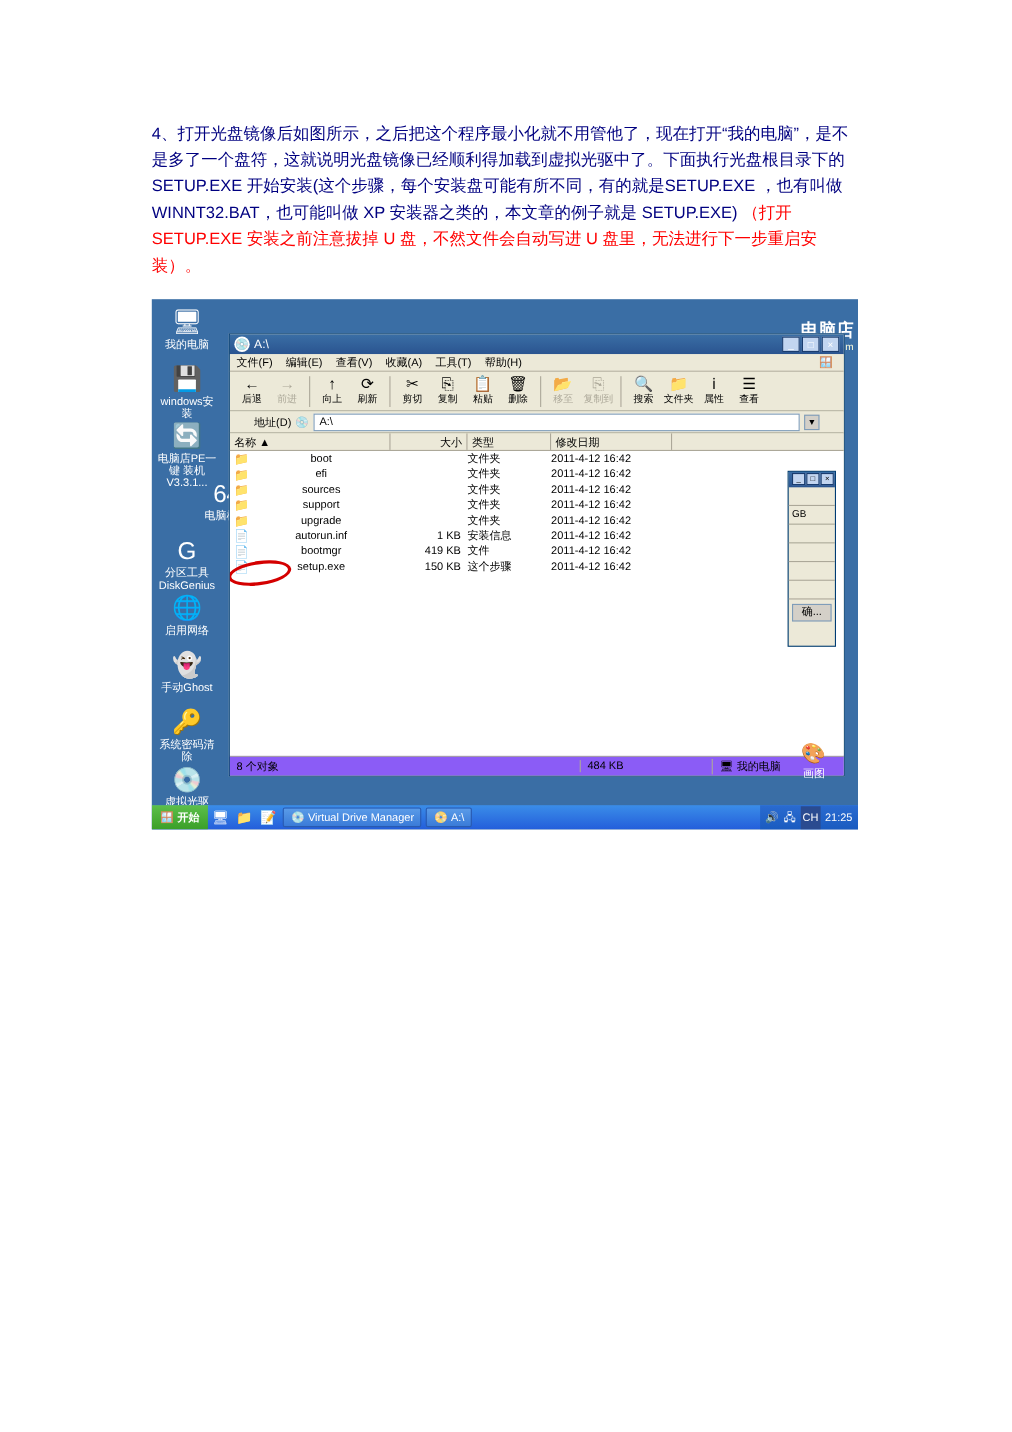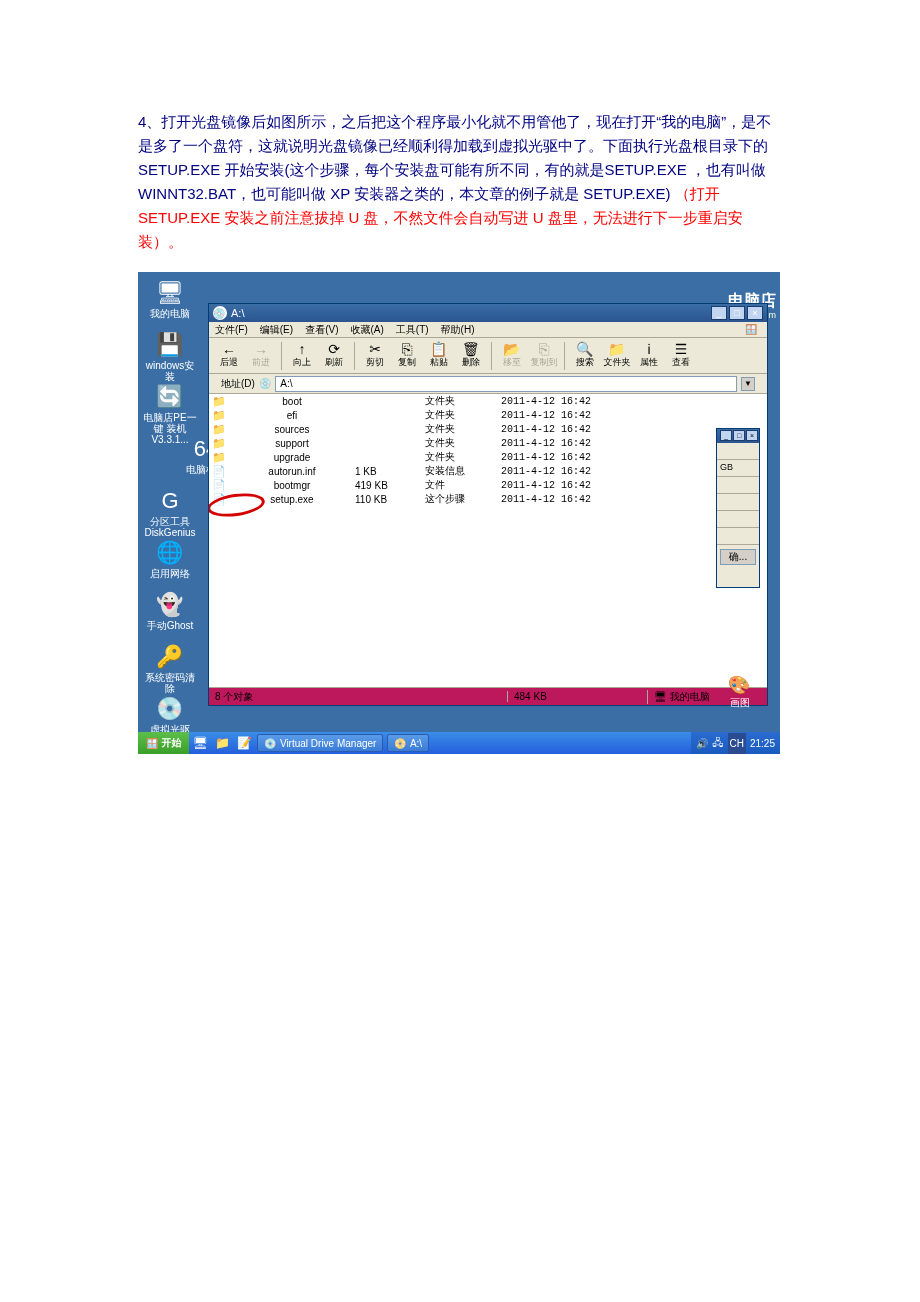--- a/index.html
+++ b/index.html
@@ -19,40 +19,40 @@
   .titlebar .spacer { flex:1; }
   .winctl { display:flex; gap:2px; }
   .winctl .wbtn { width:16px;height:14px;background:#c2d5f0;border:1px solid #1a3c6e;font-size:9px;text-align:center;line-height:12px; }
   .menubar { height:16px; background:#ece9d8; border-bottom:1px solid #aca899; display:flex; align-items:center; font-size:10px; gap:12px; padding:0 6px; }
   .menubar .lastlogo { margin-left:auto; width:16px;height:12px; }
   .toolbar { height:36px; background:#ece9d8; border-bottom:1px solid #aca899; display:flex; align-items:center; padding:0 6px; gap:4px; }
   .tbitem { width:28px; height:32px; text-align:center; font-size:9px; color:#000; display:flex;flex-direction:column;align-items:center;justify-content:center; }
   .tbitem .tic { font-size:14px; line-height:14px; }
   .tbitem.dis { color:#aca899; }
   .tbsep { width:1px;height:28px;background:#aca899;margin:0 2px; }
-  .addrbar { height:20px; background:#ece9d8; border-bottom:1px solid #aca899; display:flex; align-items:center; padding:0 12px; font-size:10px; gap:4px; }
+  .addrbar { height:20px; background:#ece9d8; border-bottom:1px solid #aca899; display:flex; align-items:center; padding:0 22px; font-size:10px; gap:4px; }
   .addrbar .fld { flex:1; background:#fff; border:1px solid #7f9db9; height:16px; display:flex; align-items:center; padding:0 4px; font-size:10px; }
   .addrbar .dd { width:14px;height:14px;background:#d4d0c8;border:1px solid #7f9db9;text-align:center;font-size:8px;line-height:12px; }
   .colhdr { height:16px; background:#ece9d8; display:flex; border-bottom:1px solid #aca899; }
   .ch { border-right:1px solid #aca899; font-size:10px; padding:1px 4px; display:flex;align-items:center; }
   .ch1 { width:146px; }
   .ch2 { width:70px; justify-content:flex-end; }
   .ch3 { width:76px; }
   .ch4 { width:110px; }
   .flist { flex:1; background:#fff; overflow:hidden; position:relative; }
   .frow { height:14px; display:flex; align-items:center; font-size:10px; padding-left:4px; }
   .frow .fic { width:13px;height:13px;margin-right:3px;font-size:11px;display:inline-flex;align-items:center;justify-content:center; }
   .frow .fname { width:126px;text-align:center; }
-  .frow .fsize { width:70px; text-align:left; padding-right:6px; }
+  .frow .fsize { width:70px; text-align:right; padding-right:6px; }
   .frow .ftype { width:76px; }
-  .frow .fdate { width:110px;font-family:Liberation Mono, monospace; }
+  .frow .fdate { width:110px; }
   .folder { color:#d2a24c; }
   .fileic { color:#7f9db9; }
   .circle-ann { position:absolute; left:-2px; top:100px; width:58px; height:22px; border:3px solid #d40000; border-radius:50%; transform:rotate(-8deg); pointer-events:none; }
-  .statusbar { height:18px; background:#be185d; border-top:1px solid #aca899; display:flex;align-items:center; font-size:10px;gap:20px; }
+  .statusbar { height:18px; background:#8b5cf6; border-top:1px solid #aca899; display:flex;align-items:center; font-size:10px; }
   .statusbar .sb1 { flex:1; padding:0 6px; }
   .statusbar .sb2 { width:120px; border-left:1px solid #aca899; padding:0 6px; }
   .statusbar .sb3 { width:120px; border-left:1px solid #aca899; padding:0 6px; display:flex;align-items:center;gap:3px; }
   
   .smallwin { position:absolute; right:20px; top:156px; width:44px; height:160px; background:#ece9d8; border:1px solid #003c74; }
   .smallwin .swtitle { height:14px;background:linear-gradient(#3a6ea5,#2a5490);display:flex;justify-content:flex-end;padding:1px; gap:1px; }
   .smallwin .swtitle .wbtn { width:12px;height:11px;background:#c2d5f0;border:1px solid #1a3c6e;font-size:7px;text-align:center;line-height:9px; }
   .smallwin .cell { height:17px; border-bottom:1px solid #aca899;font-size:9px;padding:2px 3px; }
   .smallwin .btn { margin:4px 3px; height:16px; border:1px solid #7f9db9; background:#d4d0c8;font-size:10px;text-align:center;line-height:14px; }
   
@@ -207,20 +207,26 @@
           </div>
         </div>
       <div class="addrbar">
         <span>地址(D)</span>
         <span>💿</span>
         <div class="fld">
           <span>A:\</span>
         </div>
         <div class="dd">▼</div>
       </div>
+      <div class="colhdr">
+        <div class="ch ch1">名称 ▲</div>
+        <div class="ch ch2">大小</div>
+        <div class="ch ch3">类型</div>
+        <div class="ch ch4">修改日期</div>
+      </div>
       <div class="flist" id="flist">
         <div class="frow">
             <span class="fic folder">📁</span>
             <span class="fname">boot</span>
             <span class="fsize"></span>
             <span class="ftype">文件夹</span>
             <span class="fdate">2011-4-12 16:42</span>
           </div>
           <div class="frow">
             <span class="fic folder">📁</span>
@@ -260,21 +266,21 @@
           <div class="frow">
             <span class="fic fileic">📄</span>
             <span class="fname">bootmgr</span>
             <span class="fsize">419 KB</span>
             <span class="ftype">文件</span>
             <span class="fdate">2011-4-12 16:42</span>
           </div>
           <div class="frow">
             <span class="fic fileic">📄</span>
             <span class="fname">setup.exe</span>
-            <span class="fsize">110 KB</span>
+            <span class="fsize">150 KB</span>
             <span class="ftype">这个步骤</span>
             <span class="fdate">2011-4-12 16:42</span>
           </div>
           <div class="circle-ann"></div>
       </div>
       <div class="statusbar">
         <div class="sb1">8 个对象</div>
         <div class="sb2">484 KB</div>
         <div class="sb3">
           <span>🖥</span>

